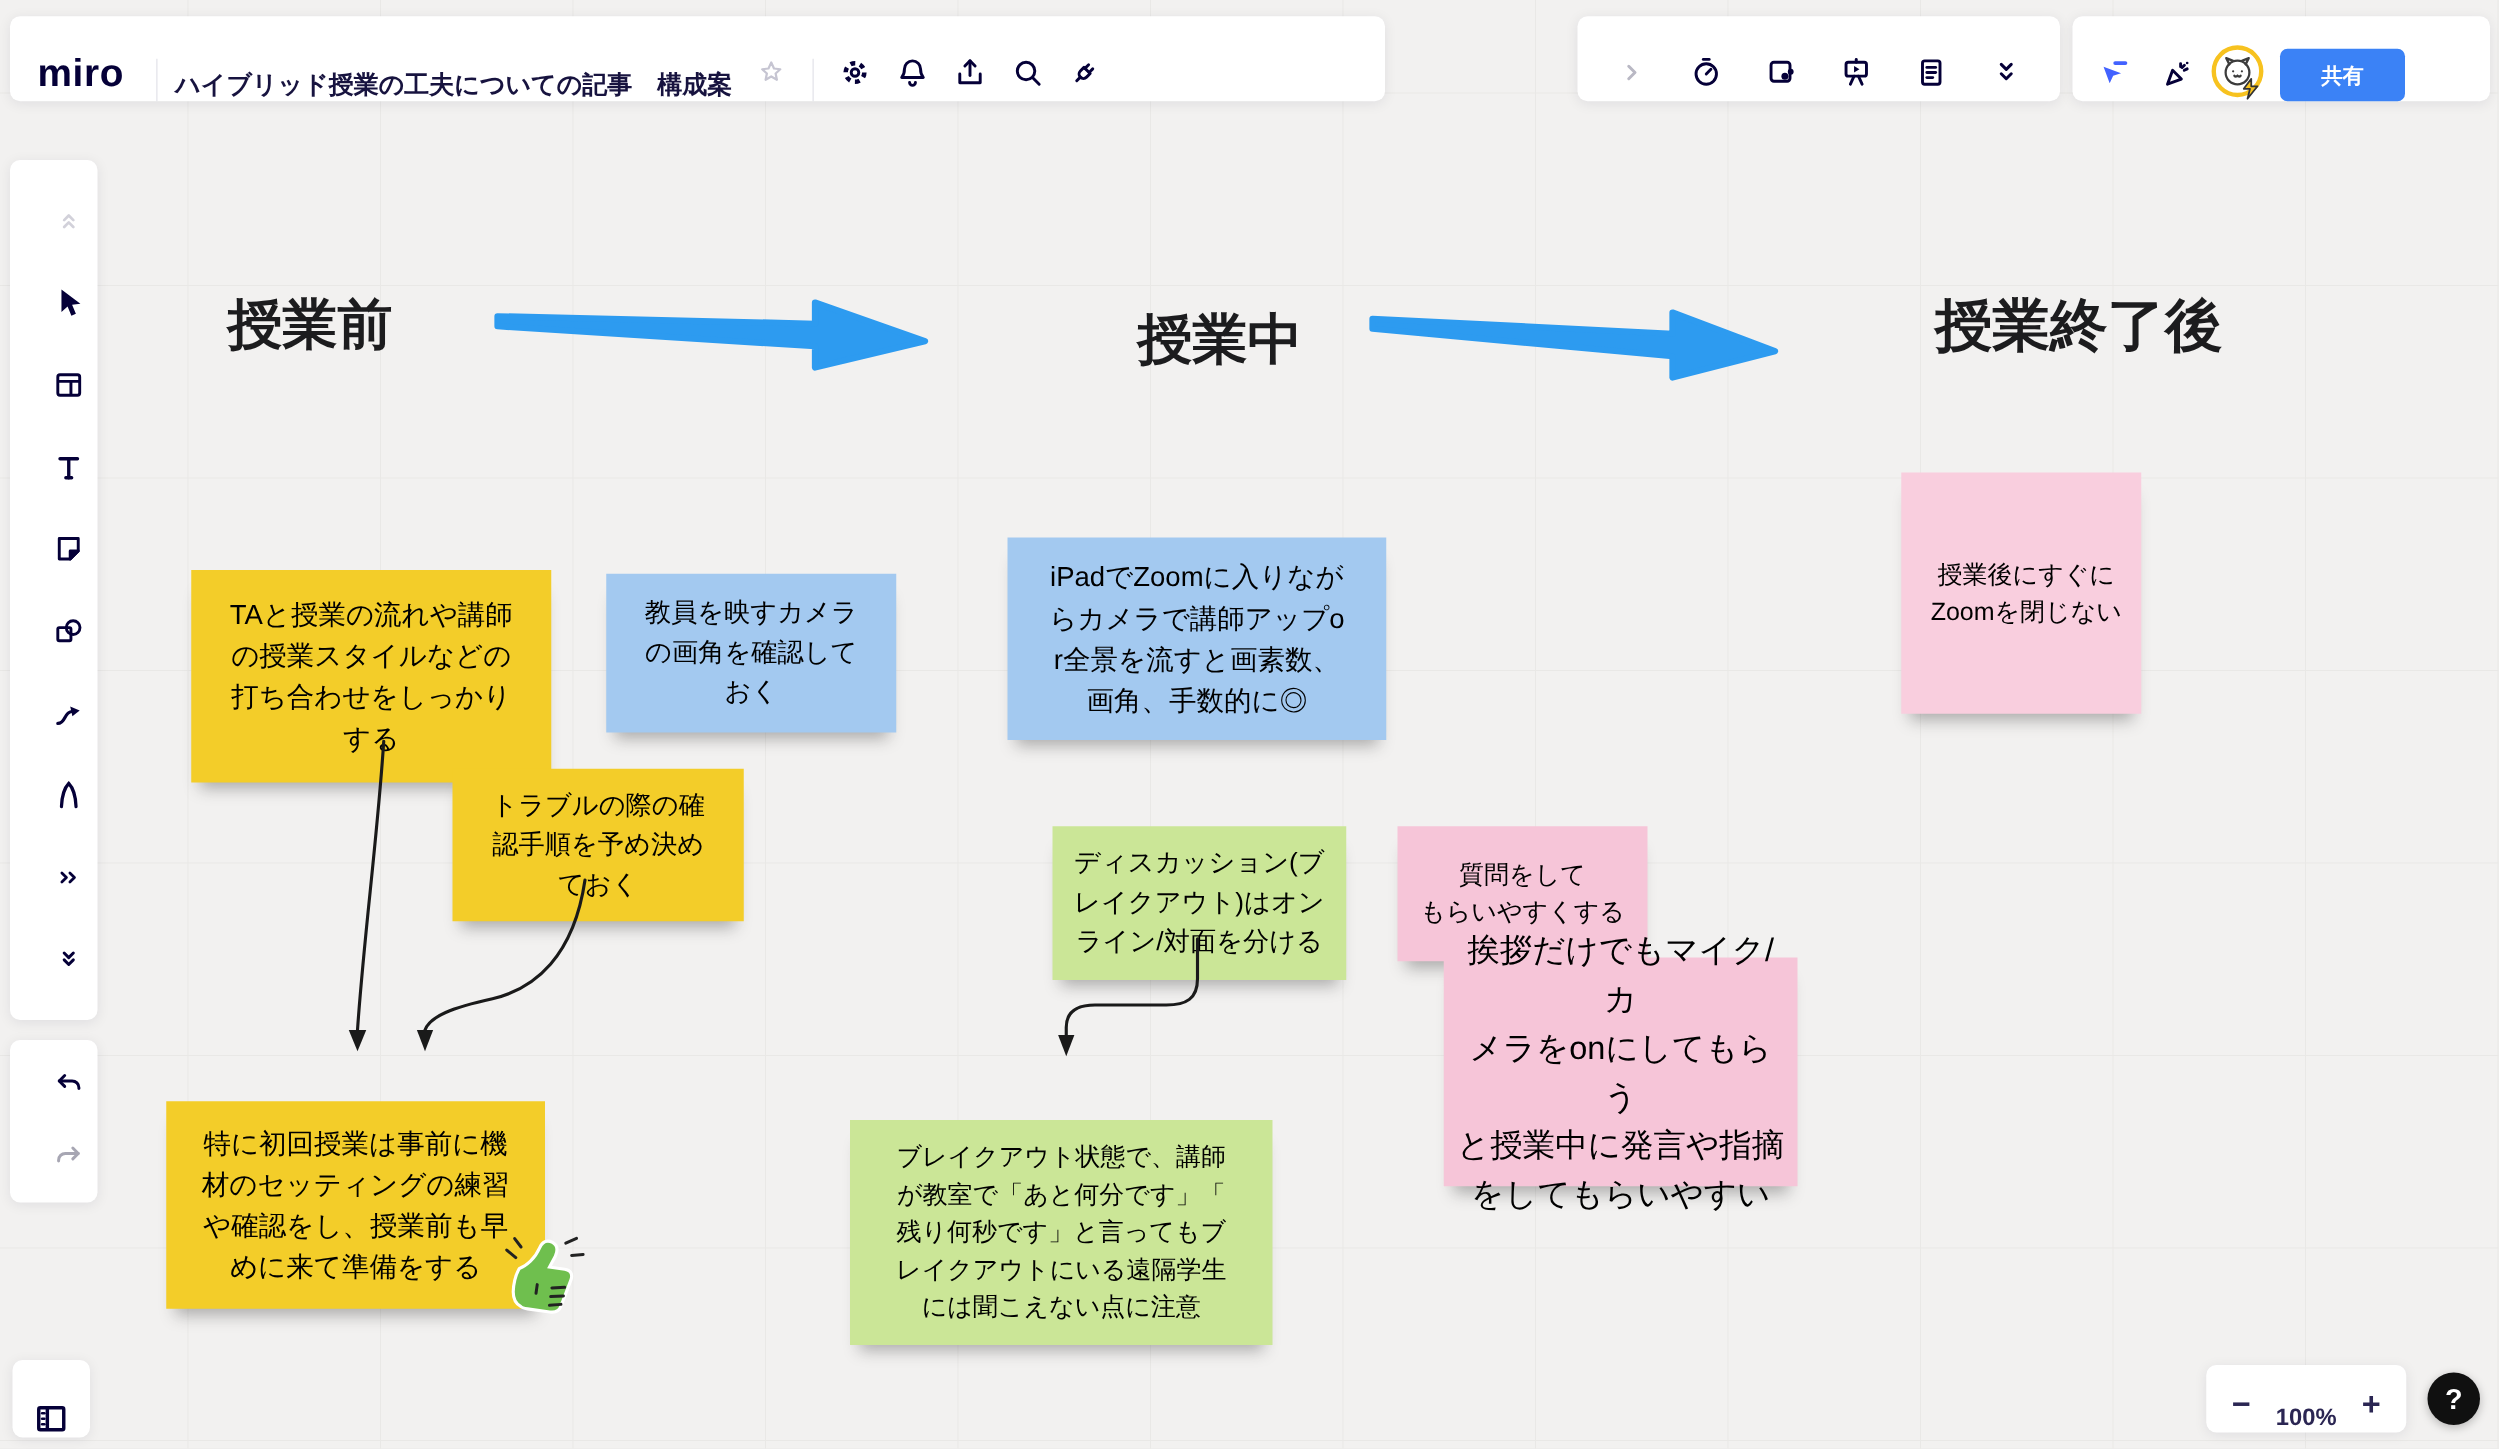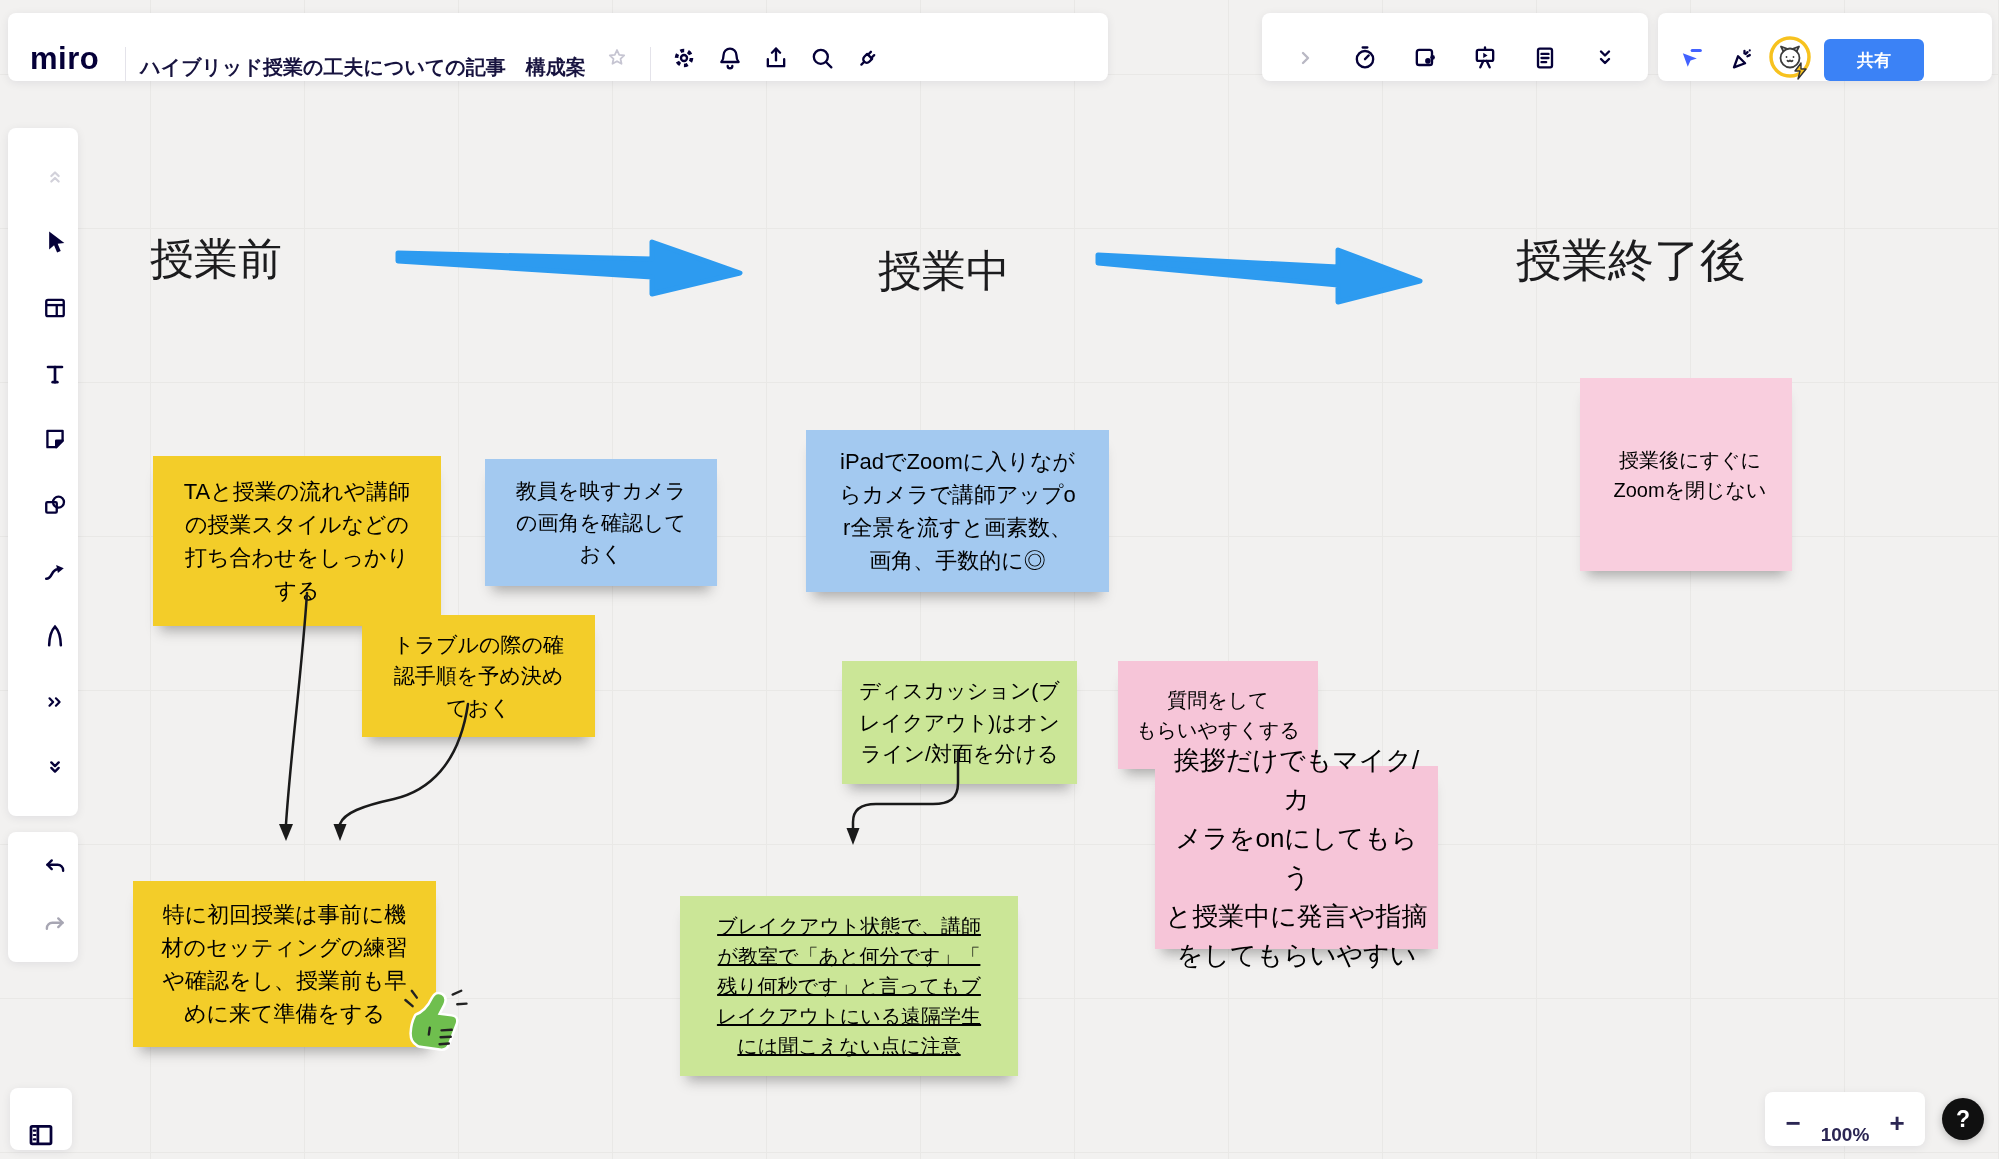--- a/index.html
+++ b/index.html
@@ -29,38 +29,38 @@
   .undo-panel{left:8px;top:832px;width:70px;height:130px;flex-direction:column;justify-content:space-evenly;}
   .frames-btn{left:10px;top:1088px;width:62px;height:62px;justify-content:center;}
 
   
   .zoom-panel{left:1765px;top:1092px;width:160px;height:54px;justify-content:space-between;padding:0 10px;box-sizing:border-box;}
   .zoom-level{font-size:19px;font-weight:600;color:#2b2653;}
   .help-btn{position:absolute;left:1942px;top:1098px;width:42px;height:42px;border-radius:50%;background:#101010;color:#fff;
     font-size:23px;font-weight:700;display:flex;align-items:center;justify-content:center;cursor:pointer;box-shadow:0 2px 8px rgba(0,0,0,.25);}
 
   
-  .section-h{position:absolute;font-size:44px;font-weight:400;color:#1c1c1e;}
+  .section-h{position:absolute;font-size:44px;font-weight:700;color:#1c1c1e;margin-left:32px;}
   .h1{left:150px;top:230px;}
   .h2{left:878px;top:242px;}
   .h3{left:1516px;top:230px;font-size:46px;}
 
   .note{position:absolute;display:flex;align-items:center;justify-content:center;text-align:center;
     white-space:pre-line;color:#000000;line-height:1.5;padding:8px;box-sizing:border-box;
     box-shadow:0 12px 12px -7px rgba(40,40,40,.35);cursor:pointer;margin-top:35px;}
   .n1{left:153px;top:421px;width:288px;height:170px;background:#f3cd29;font-size:22px;}
   .n2{left:485px;top:424px;width:232px;height:127px;background:#a3c9f0;font-size:21px;}
   .n3{left:362px;top:580px;width:233px;height:122px;background:#f3cd29;font-size:21px;}
   .n4{left:133px;top:846px;width:303px;height:166px;background:#f3cd29;font-size:22px;}
   .n5{left:806px;top:395px;width:303px;height:162px;background:#a3c9f0;font-size:22px;}
   .n6{left:842px;top:626px;width:235px;height:123px;background:#cbe697;font-size:21px;}
-  .n7{left:680px;top:861px;width:338px;height:180px;background:#cbe697;font-size:20px;text-decoration:underline;}
+  .n7{left:680px;top:861px;width:338px;height:180px;background:#cbe697;font-size:20px;}
   .n8{left:1118px;top:626px;width:200px;height:108px;background:#f6c5d8;font-size:20px;}
   .n9{left:1155px;top:731px;width:283px;height:183px;background:#f6c5d8;font-size:26px;}
-  .n10{left:1580px;top:343px;width:212px;height:193px;background:#f9cede;font-size:20px;padding-left:16px;}
+  .n10{left:1521px;top:343px;width:192px;height:193px;background:#f9cede;font-size:20px;padding-left:16px;}
 
   .overlay{position:absolute;left:0;top:0;width:1999px;height:1159px;pointer-events:none;}
 </style>
 </head>
 <body>
 
 <div class="stage">
 
   <div class="section-h h1">授業前</div>
   <div class="section-h h2">授業中</div>

